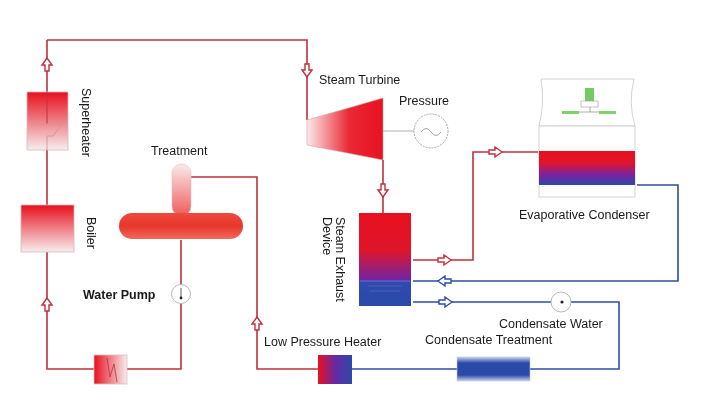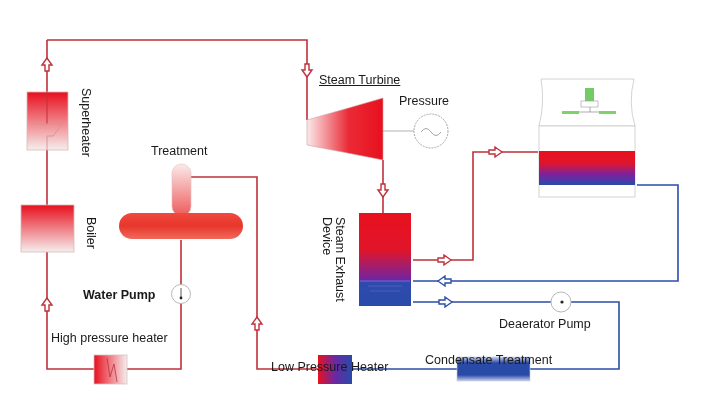--- a/index.html
+++ b/index.html
@@ -173,21 +173,21 @@
 
   <g>
     <rect x="457" y="357" width="73" height="24" fill="url(#gCT)" stroke="#c0c8e0" stroke-width="0.6"></rect>
   </g>
 </svg>
 
 <div class="lbl vert" style="left:79px; top:88px;">Superheater</div>
 <div class="lbl vert" style="left:84px; top:217px;">Boiler</div>
 <div class="lbl" style="left:151px; top:145px;">Treatment</div>
 <div class="lbl" style="left:83px; top:289px;font-weight:bold;">Water Pump</div>
-<div class="lbl" style="left:51px; top:332px;">High pressure heater</div>
-<div class="lbl" style="left:319px; top:74px;text-decoration:underline;">Steam Turbine</div>
+<div class="lbl" style="left:319px; top:74px;">Steam Turbine</div>
 <div class="lbl" style="left:399px; top:95px;">Pressure</div>
 <div class="lbl vert2" style="left:320px; top:217px;">Steam Exhaust
 Device</div>
-<div class="lbl" style="left:271px; top:336px;margin-top:25px;">Low Pressure Heater</div>
-<div class="lbl" style="left:425px; top:334px;margin-top:20px;">Condensate Treatment</div>
-<div class="lbl" style="left:499px; top:318px;">Deaerator Pump</div>
+<div class="lbl" style="left:519px; top:209px;">Evaporative Condenser</div>
+<div class="lbl" style="left:264px; top:336px;">Low Pressure Heater</div>
+<div class="lbl" style="left:425px; top:334px;">Condensate Treatment</div>
+<div class="lbl" style="left:499px; top:318px;">Condensate Water</div>
 </div>
 
 </body></html>

